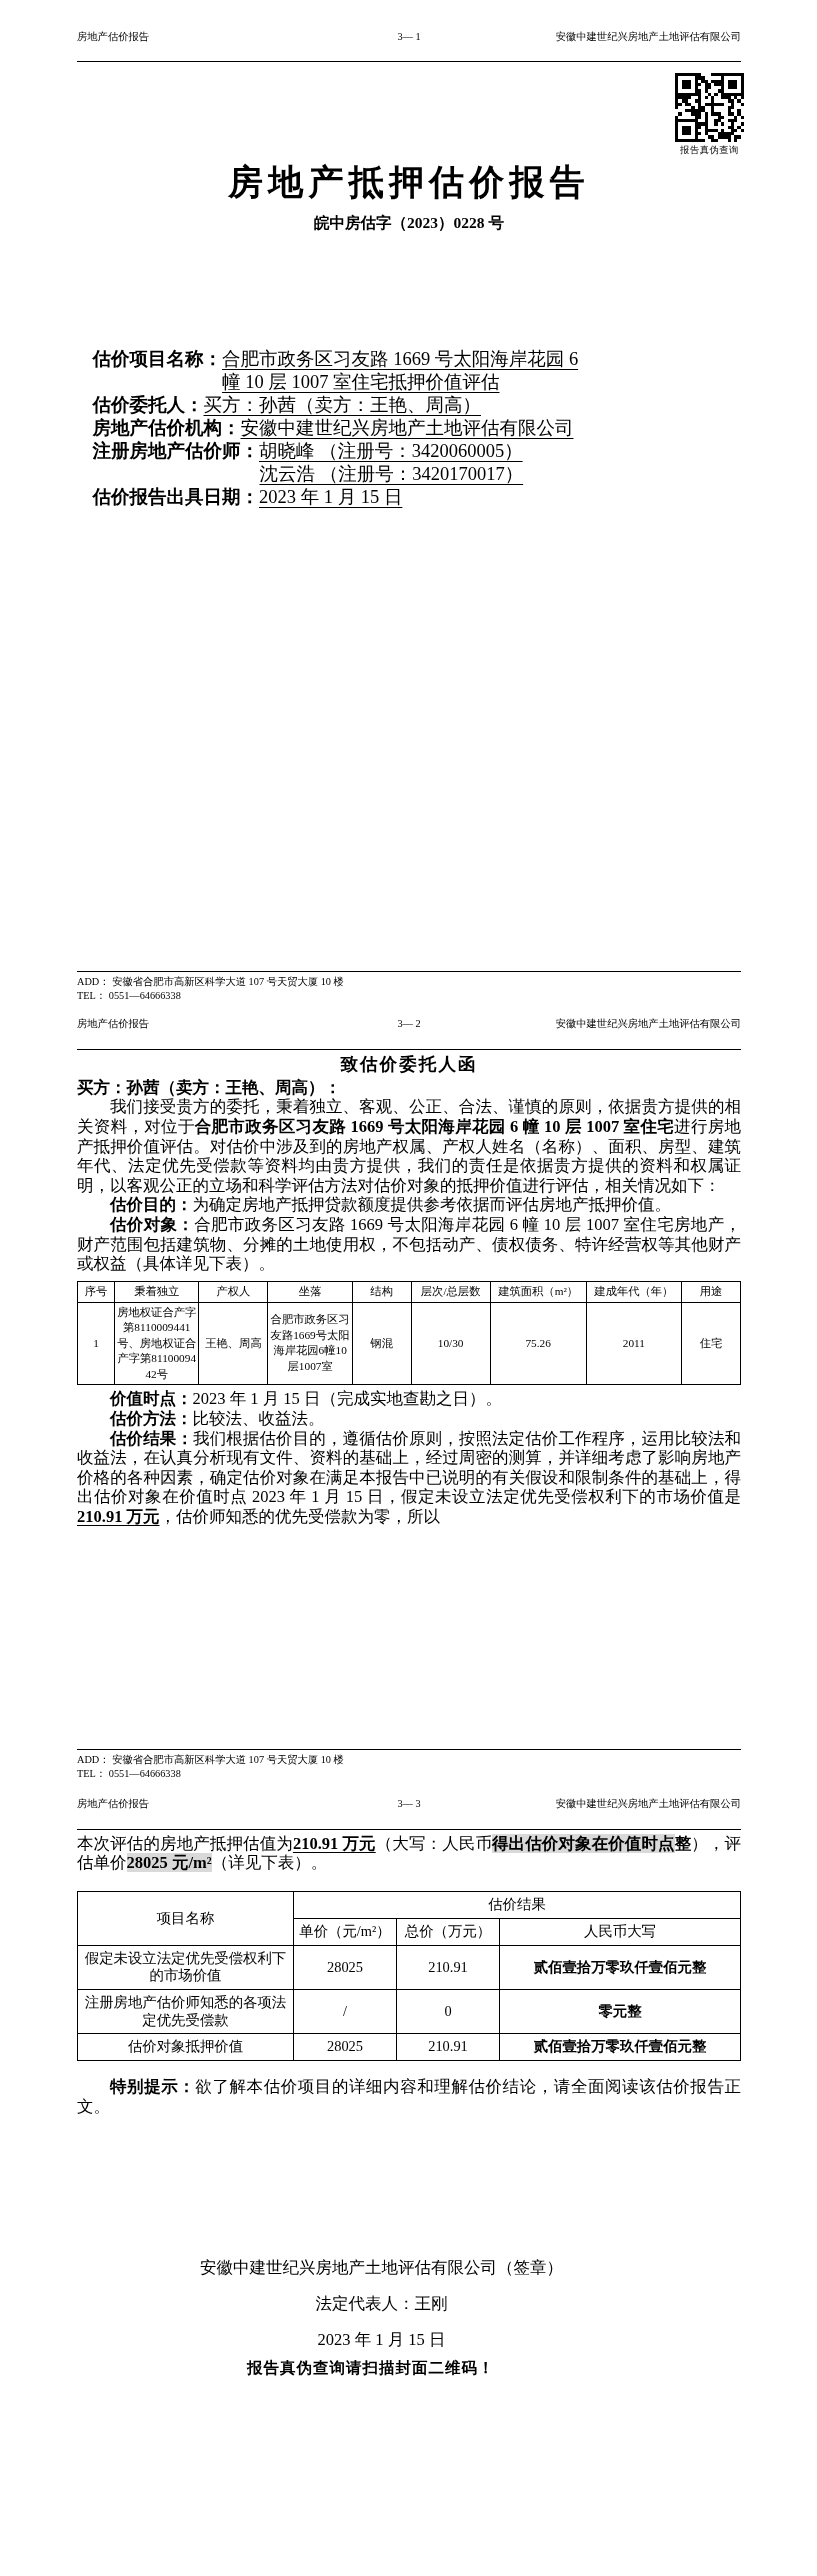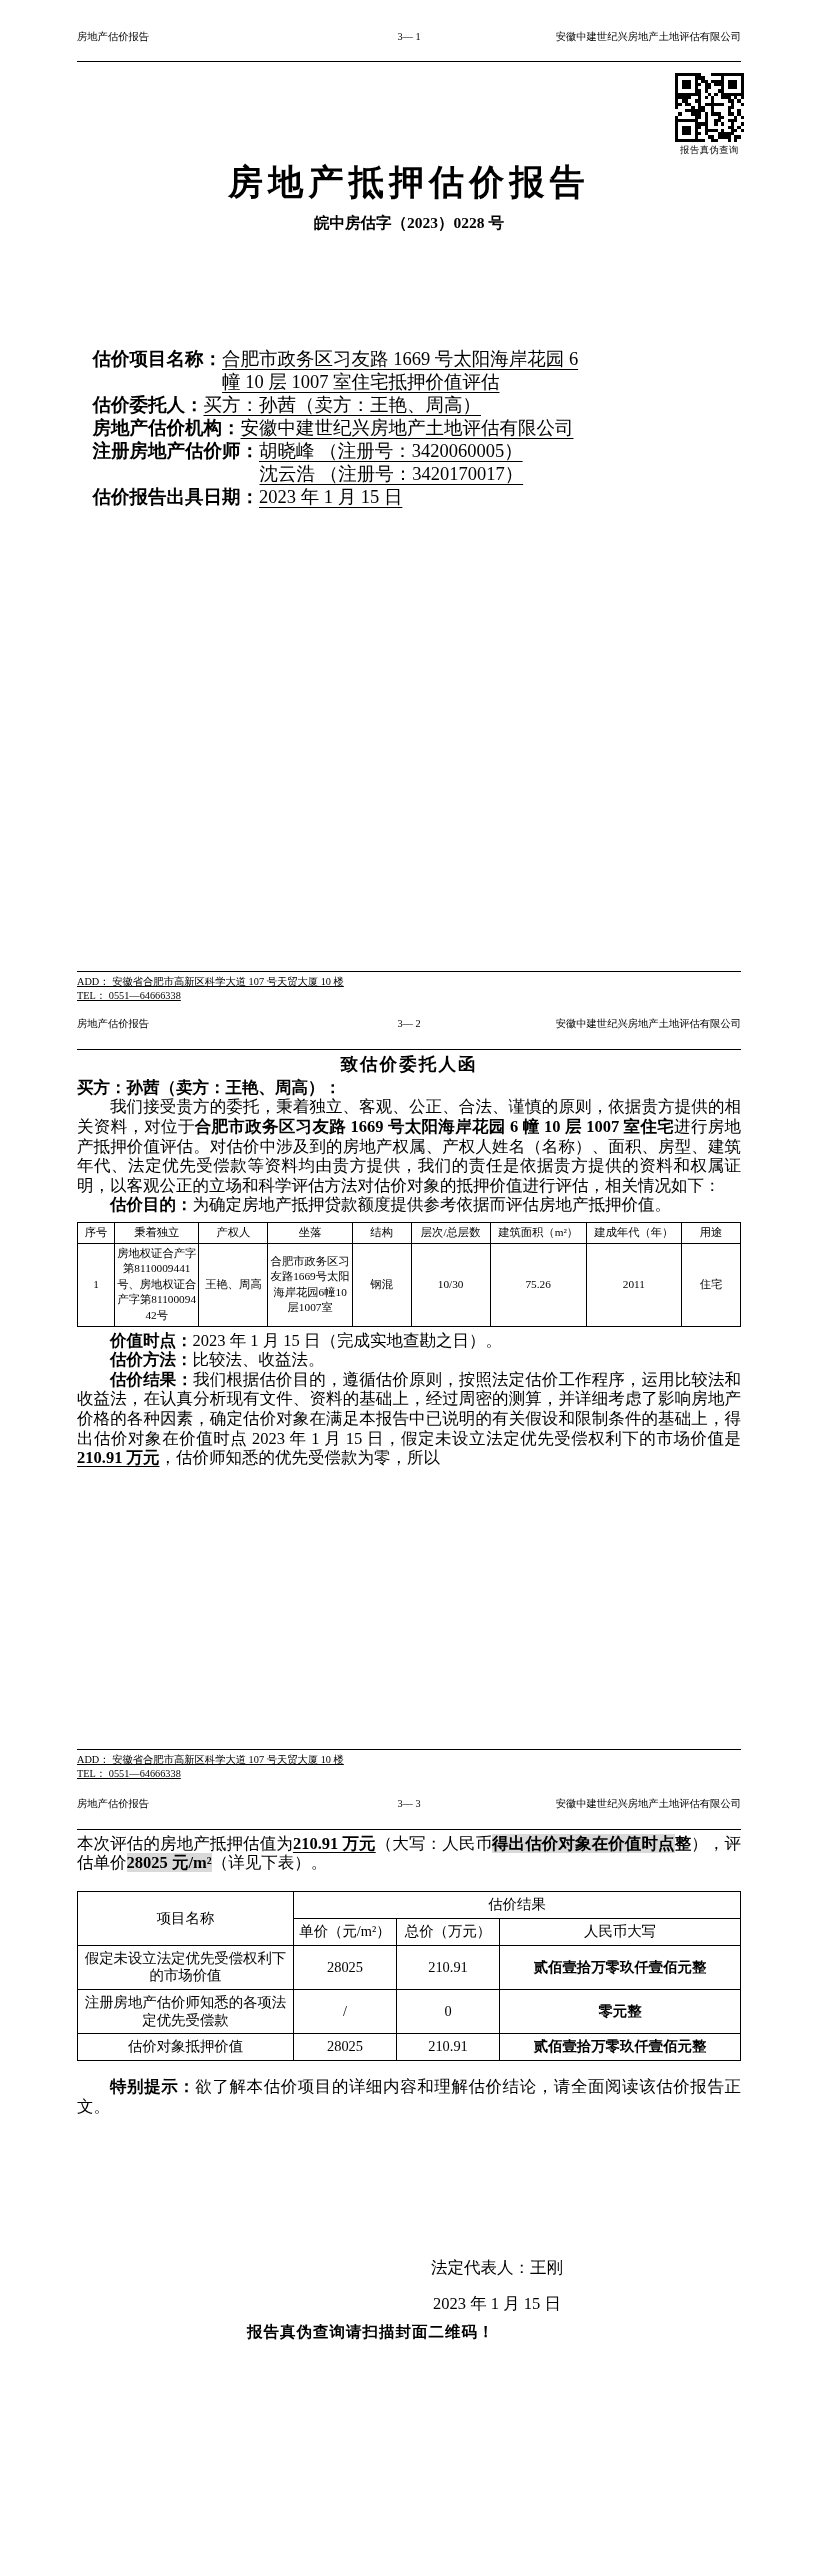--- a/index.html
+++ b/index.html
@@ -16,21 +16,21 @@
   .pg-header{display:grid;grid-template-columns:1fr auto 1fr;align-items:end;
     font-size:10.3px;line-height:13.4px;border-bottom:1px solid #000;padding-bottom:18px;}
   .page1 .pg-header{padding-top:30px;}
   .page2 .pg-header{padding-top:5.2px;}
   .page3 .pg-header{padding-top:7.2px;}
   .pg-header .mid{text-align:center;padding:0 7.2px;}
   .pg-header .rgt{text-align:right;}
 
   
   .pg-footer{position:absolute;left:77px;right:77px;bottom:8.2px;
-    border-top:0.5px solid #000;padding-top:2.6px;font-size:10.3px;line-height:14.4px;text-decoration:underline;}
+    border-top:0.5px solid #000;padding-top:2.6px;font-size:10.3px;line-height:14.4px;}
 
   
   .qr-wrap{position:absolute;top:73px;right:74px;width:69px;text-align:center;}
   .qr{display:grid;grid-template-columns:repeat(21,1fr);grid-template-rows:repeat(21,1fr);
     width:69px;height:69px;background:#fff;}
   .qr i{background:#000;}
   .qr-cap{font-size:9.3px;line-height:11.3px;margin-top:3.1px;letter-spacing:0.5px;}
   .title{margin:98px 0 0 0;text-align:center;font-size:35px;line-height:46px;
     font-weight:bold;letter-spacing:5.2px;}
   .report-no{margin-top:5.2px;text-align:center;font-size:15.5px;line-height:21.6px;font-weight:bold;}
@@ -365,20 +365,21 @@
     <span>房地产估价报告</span>
     <span class="mid">3— 2</span>
     <span class="rgt">安徽中建世纪兴房地产土地评估有限公司</span>
   </header>
 
   <h2 class="sec-title">致估价委托人函</h2>
   <p class="salutation">买方：孙茜（卖方：王艳、周高）：</p>
 
   <p class="para"><span>我们接受贵方的委托，秉着独立、客观、公正、合法、谨慎的原则，依据贵方提供的相关资料，对位于</span><span class="b">合肥市政务区习友路 1669 号太阳海岸花园 6 幢 10 层 1007 室住宅</span><span>进行房地产抵押价值评估。对估价中涉及到的房地产权属、产权人姓名（名称）、面积、房型、建筑年代、法定优先受偿款等资料均由贵方提供，我们的责任是依据贵方提供的资料和权属证明，以客观公正的立场和科学评估方法对估价对象的抵押价值进行评估，相关情况如下：</span></p>
   <p class="para"><span class="b">估价目的：</span><span>为确定房地产抵押贷款额度提供参考依据而评估房地产抵押价值。</span></p>
+  <p class="para"><span class="b">估价对象：</span><span>合肥市政务区习友路 1669 号太阳海岸花园 6 幢 10 层 1007 室住宅房地产，财产范围包括建筑物、分摊的土地使用权，不包括动产、债权债务、特许经营权等其他财产或权益（具体详见下表）。</span></p>
 
   <table class="subject-table">
     <colgroup>
       <col style="width:36px">
         <col style="width:82px">
         <col style="width:67px">
       <col style="width:82px">
         <col style="width:57px">
         <col style="width:77px">
       <col style="width:93px">
@@ -468,20 +469,21 @@
         <td>28025</td>
         <td>210.91</td>
         <td class="caps">贰佰壹拾万零玖仟壹佰元整</td>
       </tr>
     </tbody>
   </table>
 
   <p class="para p3-note"><span class="b">特别提示：</span><span>欲了解本估价项目的详细内容和理解估价结论，请全面阅读该估价报告正文。</span></p>
 
   <div class="signature">
+    <div>安徽中建世纪兴房地产土地评估有限公司（签章）</div>
     <div>法定代表人：王刚</div>
     <div>2023 年 1 月 15 日</div>
   </div>
 
   <div class="qr-note">报告真伪查询请扫描封面二维码！</div>
 
 </section>
 
 
 </body></html>

